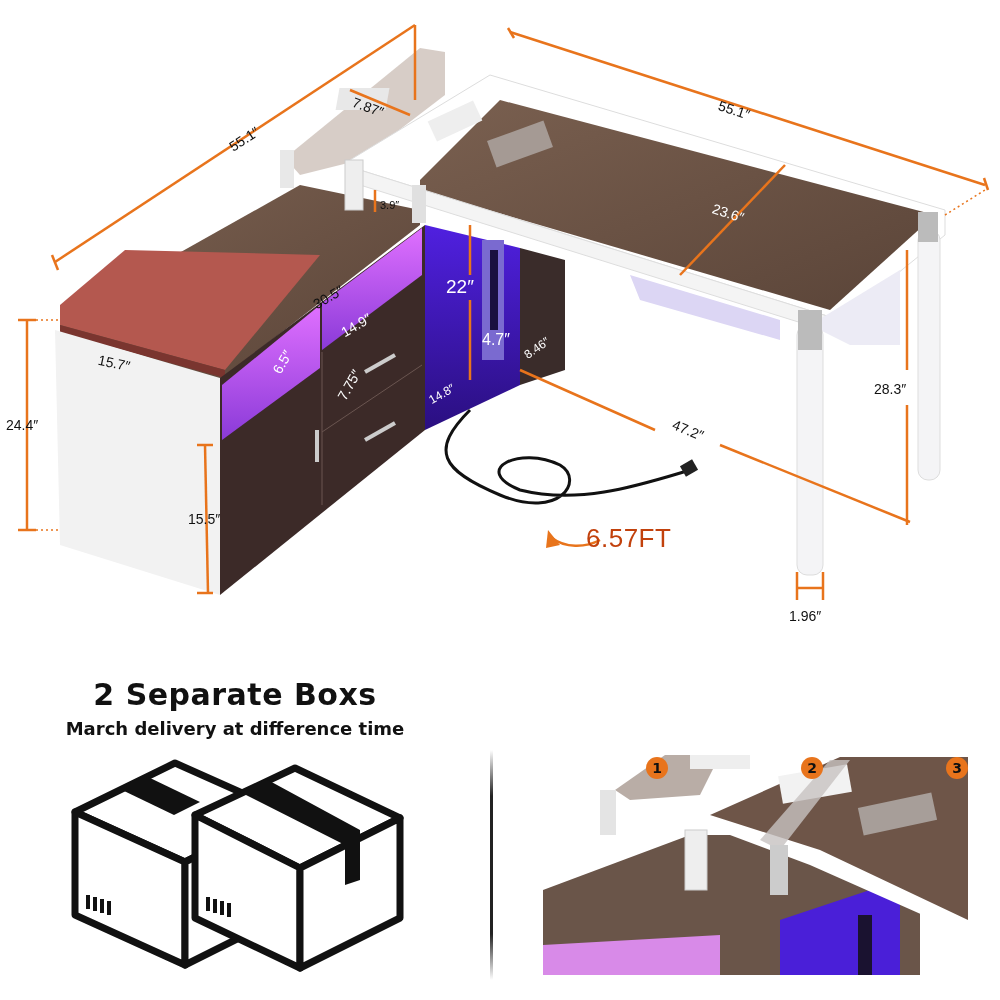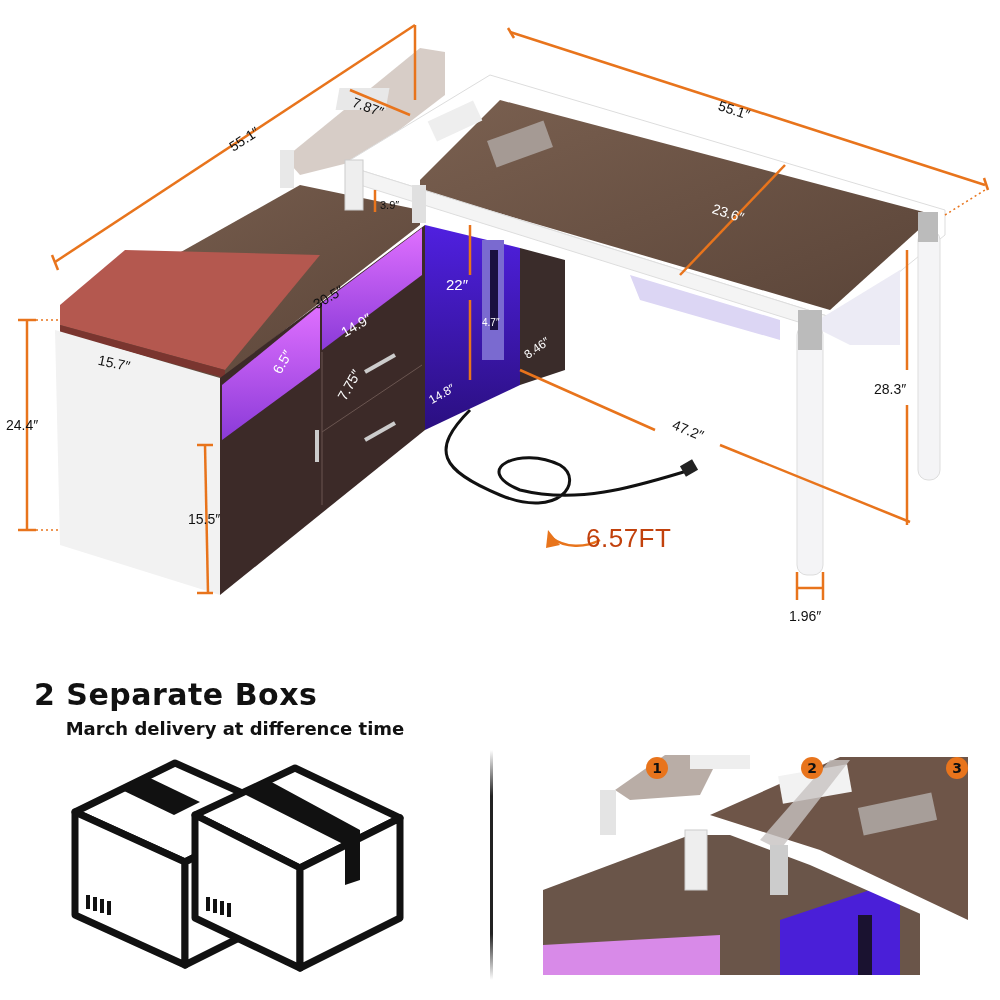--- a/index.html
+++ b/index.html
@@ -2,21 +2,21 @@
 <html><head>
 <meta charset="utf-8">
 <style>
   html,body{margin:0;padding:0;background:#fff;}
   body{width:1000px;height:1000px;position:relative;overflow:hidden;font-family:"Liberation Sans",sans-serif;color:#111;}
   .stage{position:absolute;left:0;top:0;width:1000px;height:1000px;}
   svg.art{position:absolute;left:0;top:0;}
   .dim{position:absolute;font-size:14px;color:#111;white-space:nowrap;line-height:1;}
   .dim.white{color:#fff;}
   .cord{position:absolute;left:586px;top:523px;font-size:26px;color:#c2410c;font-weight:400;letter-spacing:0.5px;}
-  .h-left{position:absolute;left:0;width:470px;top:677px;text-align:left;font-family:"DejaVu Sans",sans-serif;font-weight:700;font-size:30px;letter-spacing:0.5px;margin-left:34px;}
+  .h-left{position:absolute;left:0;width:470px;top:677px;text-align:center;font-family:"DejaVu Sans",sans-serif;font-weight:700;font-size:30px;letter-spacing:0.5px;}
   .sub-left{position:absolute;left:0;width:470px;top:718px;text-align:center;font-family:"DejaVu Sans",sans-serif;font-weight:700;font-size:18px;}
   .h-right{position:absolute;left:530px;width:450px;top:682px;text-align:center;font-family:"DejaVu Sans",sans-serif;font-weight:700;font-size:27px;}
   .divider{position:absolute;left:490px;top:750px;width:3px;height:230px;background:linear-gradient(#fff,#222 20%,#222 80%,#fff);}
   .badge{position:absolute;width:22px;height:22px;border-radius:50%;background:#e8741c;color:#111;font-weight:700;font-size:14px;text-align:center;line-height:22px;font-family:"DejaVu Sans",sans-serif;}
 </style>
 </head>
 <body>
 
 <div class="stage">
 
@@ -138,22 +138,22 @@
   <span class="dim" style="left:718px;top:103px;transform:rotate(18deg);">55.1″</span>
   <span class="dim white" style="left:712px;top:206px;transform:rotate(18deg);">23.6″</span>
   <span class="dim" style="left:380px;top:200px;font-size:11px;">3.9″</span>
   <span class="dim" style="left:312px;top:290px;transform:rotate(-30deg);">30.5″</span>
   <span class="dim white" style="left:340px;top:318px;transform:rotate(-30deg);">14.9″</span>
   <span class="dim white" style="left:270px;top:355px;transform:rotate(-60deg);">6.5″</span>
   <span class="dim white" style="left:333px;top:378px;transform:rotate(-60deg);">7.75″</span>
   <span class="dim" style="left:98px;top:356px;transform:rotate(12deg);">15.7″</span>
   <span class="dim" style="left:6px;top:418px;">24.4″</span>
   <span class="dim" style="left:188px;top:512px;">15.5″</span>
-  <span class="dim white" style="left:446px;top:277px;font-size:15px;">22″</span>
-  <span class="dim white" style="left:482px;top:318px;font-size:10px;">4.7″</span>
+  <span class="dim white" style="left:446px;top:277px;font-size:19px;">22″</span>
+  <span class="dim white" style="left:482px;top:332px;font-size:16px;">4.7″</span>
   <span class="dim white" style="left:428px;top:388px;font-size:12px;transform:rotate(-30deg);">14.8″</span>
   <span class="dim white" style="left:523px;top:342px;font-size:12px;transform:rotate(-35deg);">8.46″</span>
   <span class="dim" style="left:672px;top:423px;transform:rotate(22deg);">47.2″</span>
   <span class="dim" style="left:874px;top:382px;">28.3″</span>
   <span class="dim" style="left:789px;top:609px;">1.96″</span>
 
   <div class="cord">6.57FT</div>
 
   <div class="h-left">2 Separate Boxs</div>
   <div class="sub-left">March delivery at difference time</div>

